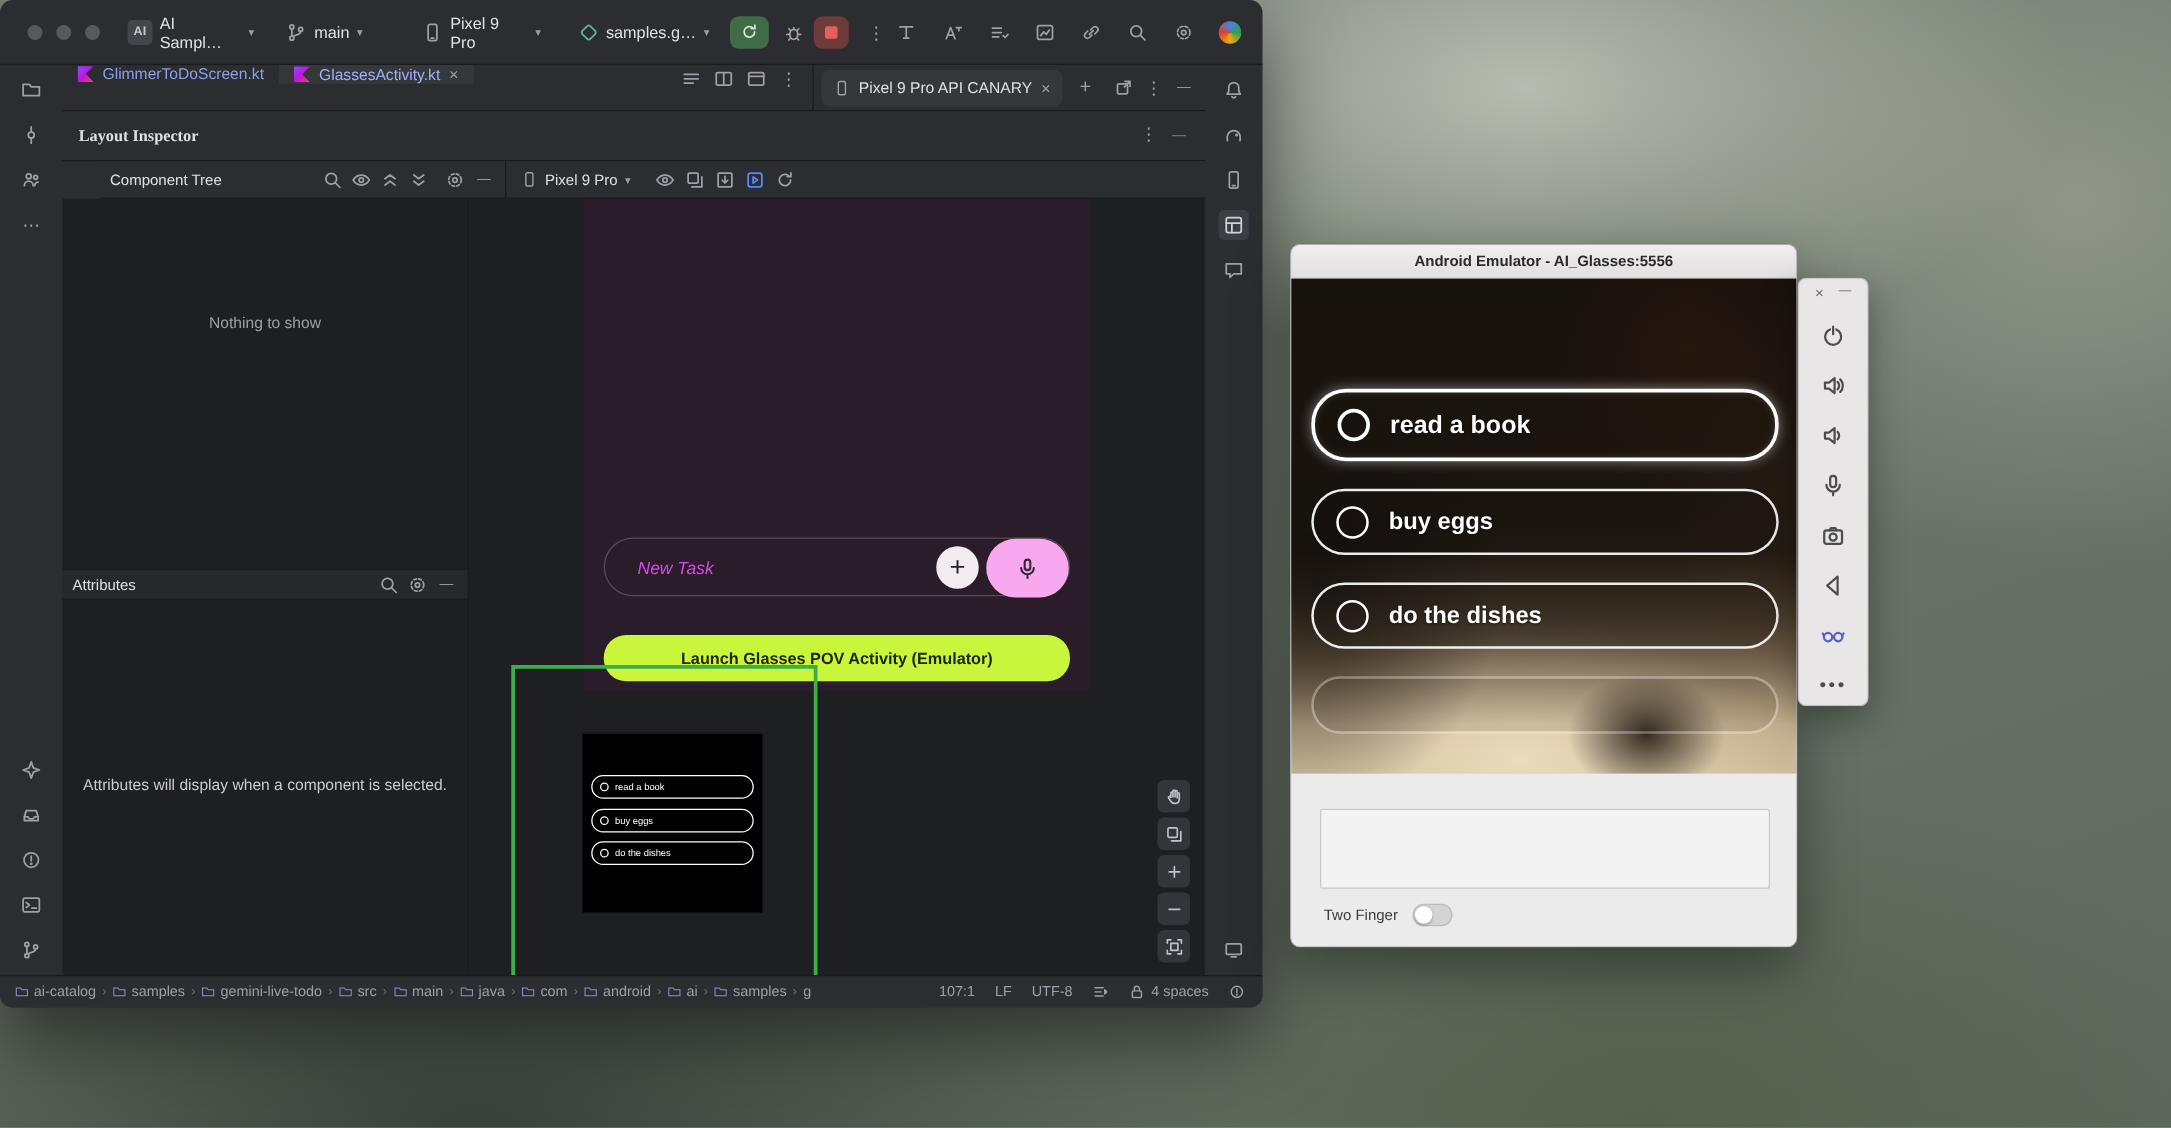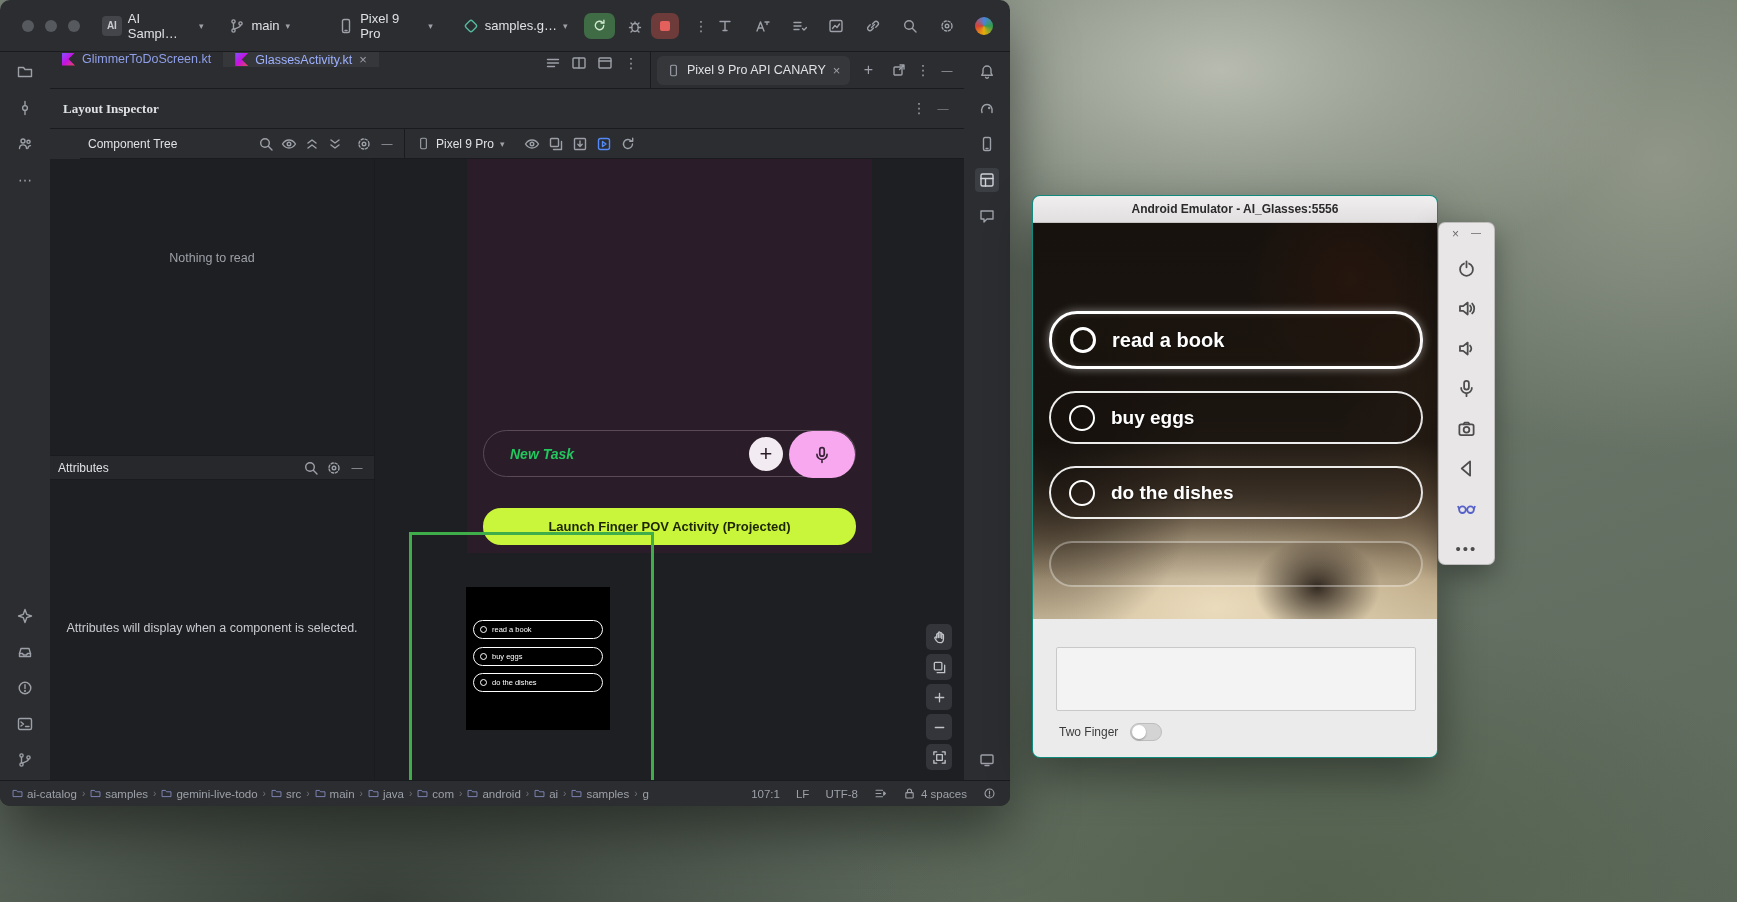--- a/index.html
+++ b/index.html
@@ -65,21 +65,21 @@
   .empty-msg { font-size:12.5px; color:#9da0a8; text-align:center; }
   .ct-content .empty-msg { padding-top:92px; }
   .attr-header { position:absolute; left:0; top:296px; right:0; height:25px; display:flex; align-items:center; padding:0 6px 0 8px; background:#26282b; border-top:1px solid #1a1b1e; border-bottom:1px solid #1a1b1e; }
   .attr-icons { margin-left:auto; display:flex; gap:1px; }
   .attr-content { position:absolute; left:0; top:322px; right:0; bottom:0; }
   .attr-content .empty-msg { padding-top:140px; color:#c9cbd1; }
 
   .mirror-area { position:absolute; left:375px; top:159px; right:46px; bottom:26px; background:#1e1f22; overflow:hidden; }
   .phone-screen { position:absolute; left:92px; top:0; width:405px; height:394px; background:#2a1c28; }
   .newtask { position:absolute; left:16px; top:271px; width:373px; height:47px; border:1.5px solid #5a4a58; border-radius:24px; display:flex; align-items:center; }
-  .newtask-text { font-size:14px; font-style:italic; color:#22c55e; padding-left:26px;font-weight:bold; }
+  .newtask-text { font-size:14px; font-style:italic; color:#d946ef; padding-left:26px; }
   .plus-circle { position:absolute; right:72px; top:6px; width:34px; height:34px; border-radius:50%; background:#f2ecf2; color:#2a1c28; font-size:22px; display:flex; align-items:center; justify-content:center; line-height:1; }
   .mic-pill { position:absolute; right:0px; top:0px; width:66px; height:47px; border-radius:24px; background:#f7a8ef; display:flex; align-items:center; justify-content:center; color:#3a2438; }
   .launch-btn { position:absolute; left:16px; top:349px; width:373px; height:37px; border-radius:18px; background:#c9f53b; color:#1d2600; font-size:13px; font-weight:600; display:flex; align-items:center; justify-content:center; }
   .preview-screen { position:absolute; left:91px; top:428px; width:144px; height:143px; background:#000; z-index:4; }
   .pv-pill { position:absolute; left:7px; width:130px; height:19px; border:1px solid #fff; border-radius:10px; display:flex; align-items:center; gap:5px; padding-left:6px; color:#fff; }
   .pv-pill .dot { width:7px; height:7px; border:1px solid #fff; border-radius:50%; flex:none; }
   .pv-pill .txt { font-size:7.5px; white-space:nowrap; }
   .pv-pill.first { border-width:1.5px; }
   .selection-box { position:absolute; left:34px; top:373px; width:245px; height:253px; border:3px solid #3fae4a; z-index:5; }
   .mirror-controls { position:absolute; right:12px; top:465px; display:flex; flex-direction:column; gap:4px; z-index:6; }
@@ -88,21 +88,21 @@
 
   .statusbar { position:absolute; left:0; right:0; bottom:0; height:26px; background:#2b2d30; border-top:1px solid #1a1b1e; display:flex; align-items:center; padding:0 14px 0 12px; font-size:11.5px; color:#9da0a8; }
   .crumbs { display:flex; align-items:center; gap:4px; }
   .crumb { display:flex; align-items:center; gap:4px; }
   .crumb svg { width:11px; height:11px; stroke:#8a93c8; fill:none; stroke-width:1.2; }
   .csep { color:#6f7278; font-size:10px; padding:0 1px; }
   .sb-right { margin-left:auto; display:flex; align-items:center; gap:16px; }
   .sb-right .ic svg { width:13px; height:13px; }
 
   
-  .emu-window { position:absolute; left:1032px; top:195px; width:406px; height:563px; border-radius:8px; background:#14b8a6; box-shadow:0 18px 45px rgba(0,0,0,.4); overflow:hidden; border:1px solid rgba(0,0,0,.25); }
+  .emu-window { position:absolute; left:1032px; top:195px; width:406px; height:563px; border-radius:8px; background:#e5e5e5; box-shadow:0 18px 45px rgba(0,0,0,.4); overflow:hidden; border:1px solid rgba(0,0,0,.25); }
   .emu-title { height:27px; background:linear-gradient(#f0eeee,#e2dfe0); border-bottom:1px solid #c6c3c4; display:flex; align-items:center; justify-content:center; font-size:12px; font-weight:700; color:#2b2b2b; }
   .emu-view { position:absolute; left:0; top:27px; width:406px; height:396px; overflow:hidden;
     background:
       linear-gradient(180deg, rgba(12,9,7,.82) 0%, rgba(12,9,7,.80) 55%, rgba(28,22,16,.45) 74%, rgba(60,50,35,0) 90%),
       radial-gradient(90px 70px at 70% 92%, rgba(35,26,19,.9), transparent 70%),
       radial-gradient(150px 170px at 78% 14%, rgba(185,85,40,.65), transparent 70%),
       radial-gradient(130px 220px at 97% 42%, rgba(150,110,70,.8), transparent 70%),
       radial-gradient(210px 250px at 5% 62%, rgba(42,35,27,.85), transparent 70%),
       radial-gradient(280px 150px at 45% 97%, rgba(236,221,190,.95), transparent 75%),
       linear-gradient(180deg, #473a2d 0%, #5a4837 42%, #8a745a 68%, #bda886 85%, #cdbd9c 100%);
@@ -493,21 +493,21 @@
           <svg viewBox="0 0 16 16">
             <path d="M12.5 8a4.5 4.5 0 1 1-1.3-3.2"></path>
             <path d="M12.7 2.3v3h-3"></path>
           </svg>
         </div>
     </div>
   </div>
 
   <div class="left-panel">
     <div class="ct-content">
-      <div class="empty-msg">Nothing to read</div>
+      <div class="empty-msg">Nothing to show</div>
     </div>
     <div class="attr-header">
       <span class="lbl">Attributes</span>
       <div class="attr-icons">
         <div class="ib">
             <svg viewBox="0 0 16 16">
               <circle cx="7" cy="7" r="4.3"></circle>
               <path d="M10.3 10.3L14 14"></path>
             </svg>
           </div>
@@ -532,21 +532,21 @@
       <div class="newtask">
         <span class="newtask-text">New Task</span>
         <span class="plus-circle">+</span>
         <span class="mic-pill">
           <svg viewBox="0 0 16 16" style="width:18px;height:18px;stroke:currentColor;fill:none;stroke-width:1.5;stroke-linecap:round;">
               <rect x="6" y="1.5" width="4" height="7.5" rx="2"></rect>
               <path d="M3.5 7.5a4.5 4.5 0 0 0 9 0M8 12v2.5"></path>
             </svg>
         </span>
       </div>
-      <div class="launch-btn">Launch Finger POV Activity (Projected)</div>
+      <div class="launch-btn">Launch Glasses POV Activity (Emulator)</div>
     </div>
 
     <div class="preview-screen">
       <div class="pv-pill first" style="top:33px;">
         <span class="dot"></span>
         <span class="txt">read a book</span>
       </div>
       <div class="pv-pill" style="top:60px;">
         <span class="dot"></span>
         <span class="txt">buy eggs</span>

